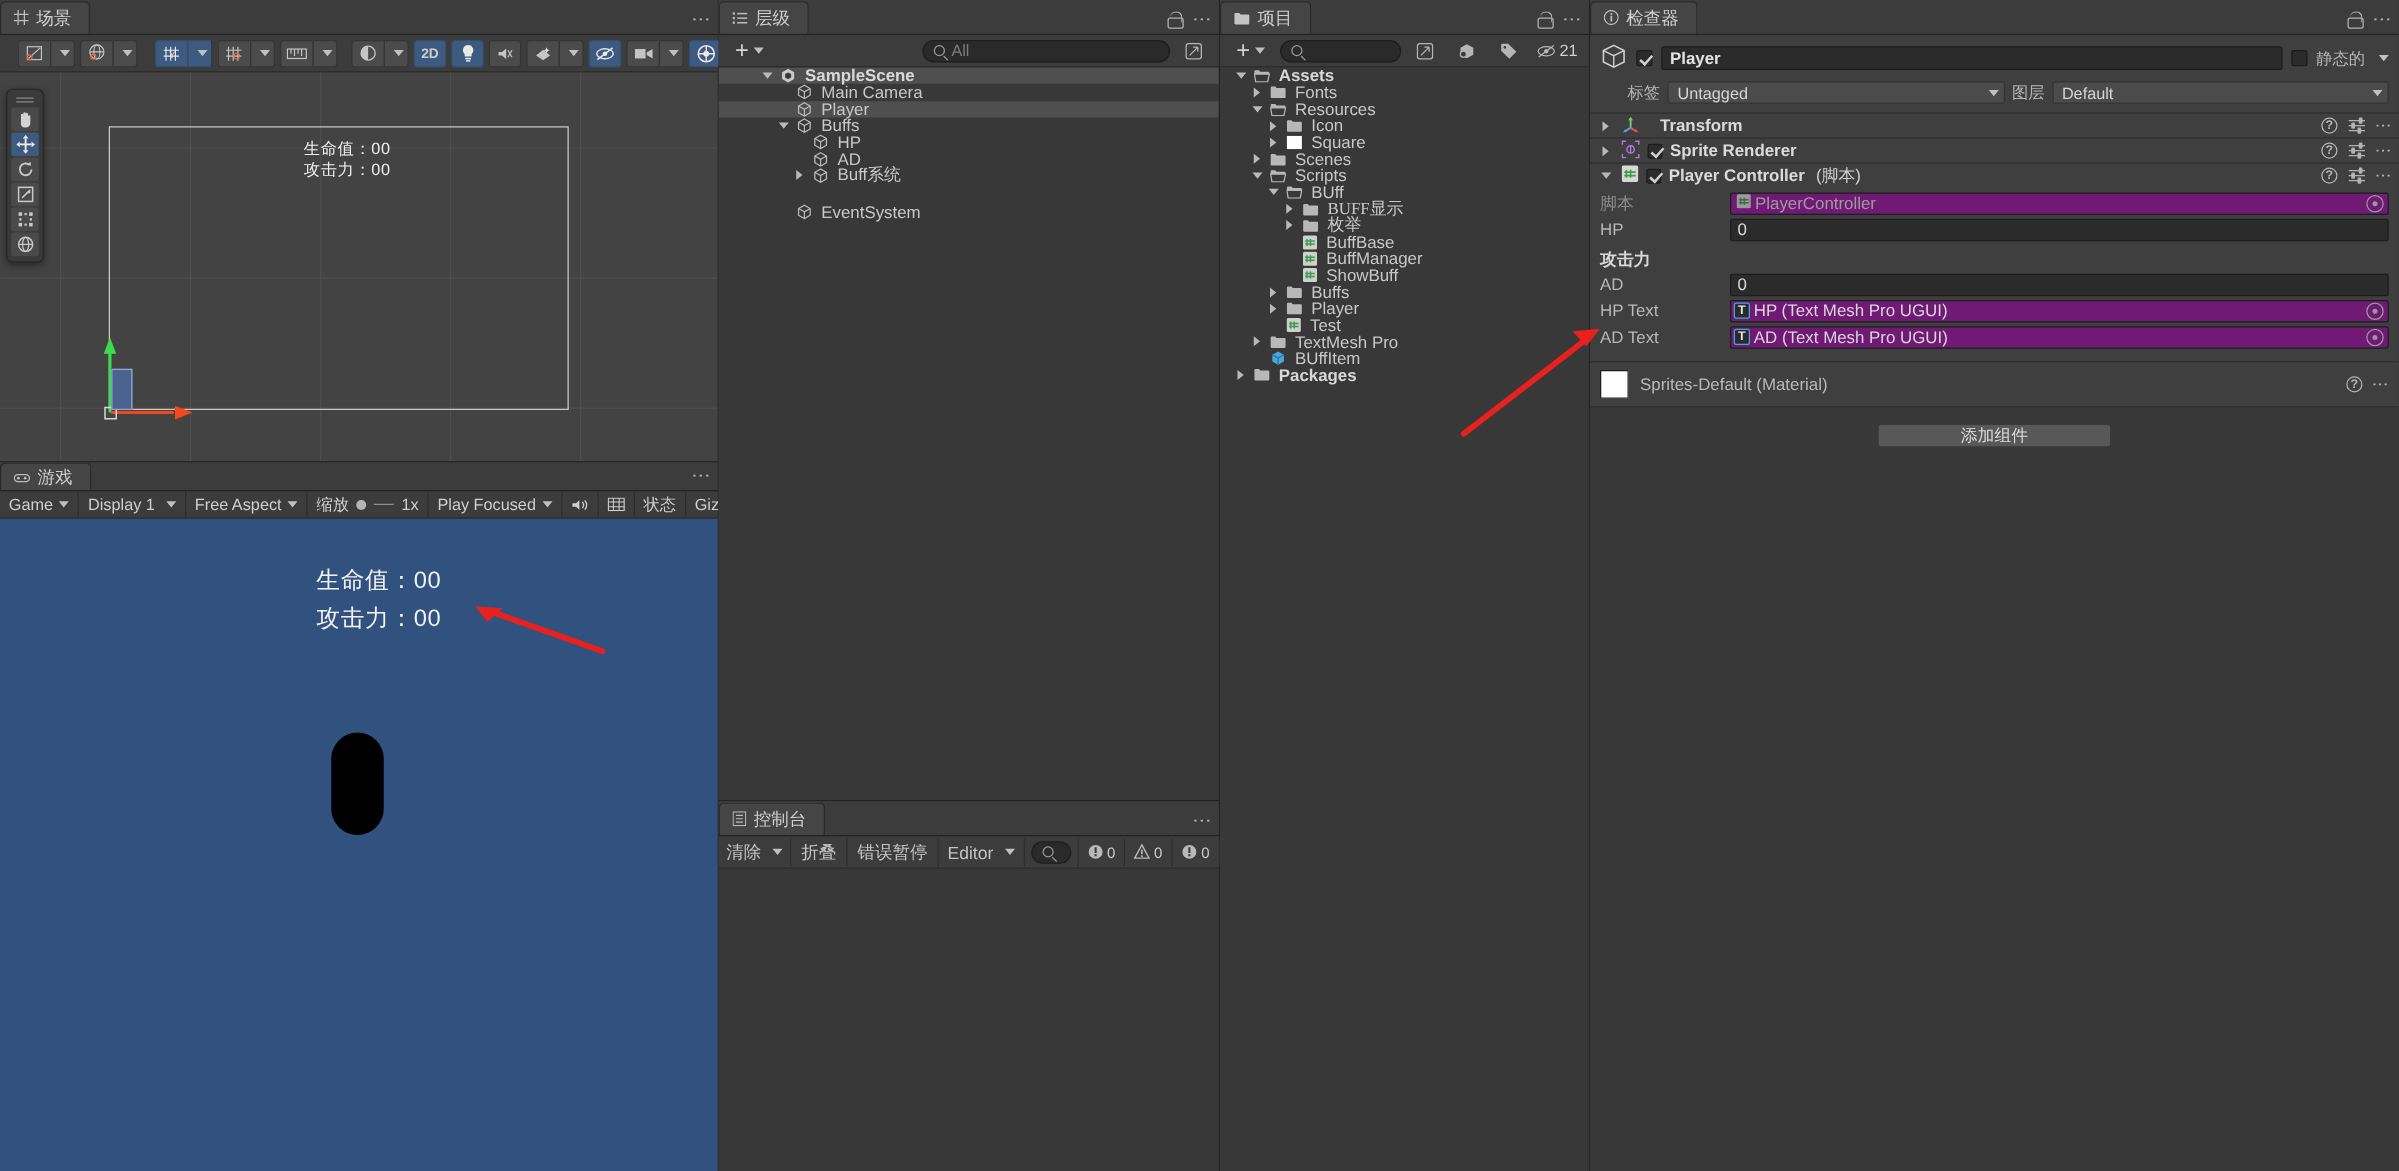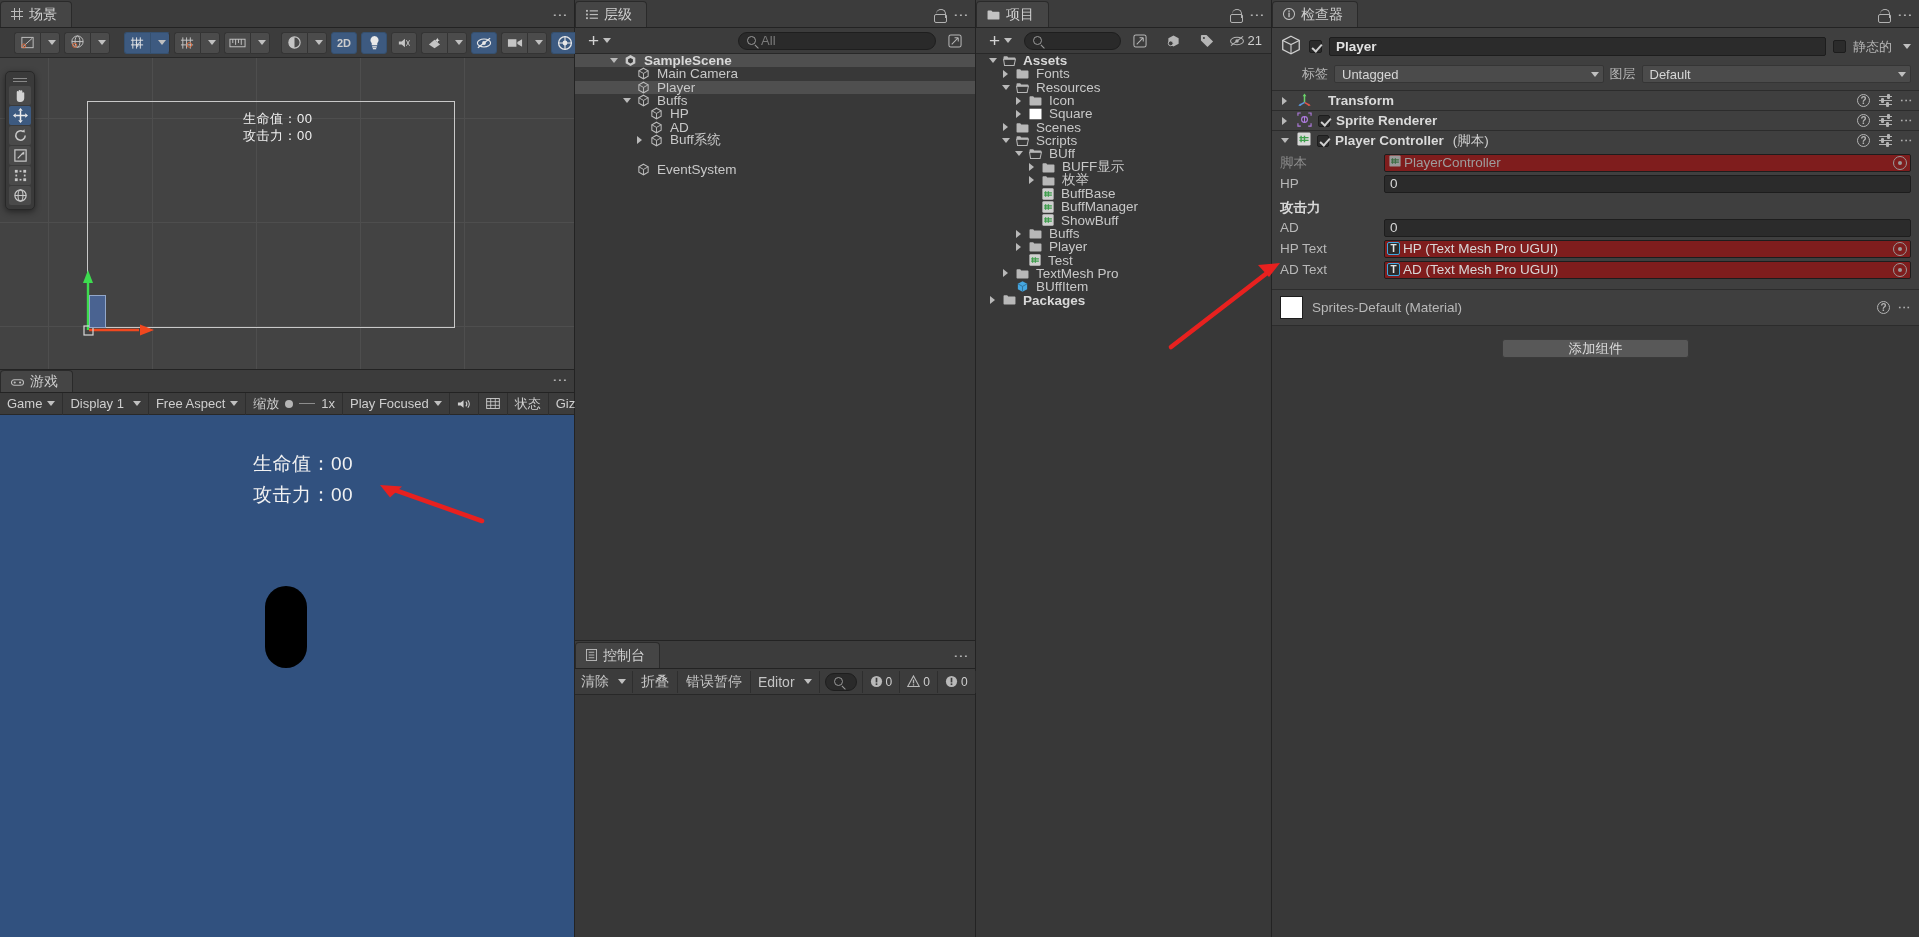--- a/index.html
+++ b/index.html
@@ -147,21 +147,21 @@
   .prefs b{ position:absolute; width:3px;height:5px;background:#b3b3b3;border-radius:1px;}
   .prefs b:nth-child(4){left:8px;top:-0.5px;} .prefs b:nth-child(5){left:2px;top:3.5px;}
   .prefs b:nth-child(6){left:7px;top:7.5px;}
 
   .comp-body{ padding:3px 8px 8px 8px; }
   .prop{ display:flex; align-items:center; height:19px; margin-bottom:2px; }
   .prop .pname{ width:104px; color:#b8b8b8; font-size:13.5px; flex:none;}
   .prop .pname.dis{ color:#8d8d8d; }
   .field{ flex:1; height:18px; background:#2b2b2b; border:1px solid #1d1d1d; border-radius:2px;
           display:flex; align-items:center; padding:0 5px; color:#d8d8d8; font-size:13.5px;}
-  .objfield{ flex:1; height:18px; background:#7f1d1d; border:1px solid #1d1d1d; border-radius:2px;
+  .objfield{ flex:1; height:18px; background:#701a75; border:1px solid #1d1d1d; border-radius:2px;
              display:flex; align-items:center; gap:3px; padding:0 0 0 2px; color:#d8d8d8;
              font-size:13.5px; cursor:pointer;}
   .objfield .pick{ margin-left:auto; width:14px;height:14px;border:1.3px solid #9a9a9a;border-radius:50%;
                    position:relative; margin-right:3px; flex:none;}
   .objfield .pick:after{content:"";position:absolute;left:4px;top:4px;width:4px;height:4px;
                         border-radius:50%;background:#9a9a9a;}
   .tmpicon{ width:13px;height:13px;border:1.5px solid #3fa7e0;border-radius:2px;
             display:flex;align-items:center;justify-content:center;font-size:10px;color:#e4e4e4;
             font-weight:bold; background:#2b2b2b; flex:none;}
   .group-label{ font-weight:bold; color:#d8d8d8; font-size:13.5px; margin:6px 0 1px 0; }
@@ -873,21 +873,21 @@
         <div class="trow" style="height: 13.3px;">
           <span style="width: 43px; flex: 0 0 auto;"></span>
           <span class="tw">
             <i class="arrow"></i>
           </span>
           <span style="display: flex; align-items: center; flex: 0 0 auto;">
             <svg width="13" height="11" viewBox="0 0 14 12">
               <path d="M0.5 2.2a.9.9 0 01.9-.9h3.1l1.1 1.3h7a.9.9 0 01.9.9v7a.9.9 0 01-.9.9H1.4a.9.9 0 01-.9-.9z" fill="#b8b8b8"></path>
             </svg>
           </span>
-          <span class="lbl" style="margin-left: 3px;">BUFF显示</span>
+          <span class="lbl" style="margin-left: 3px; font-family: Liberation Serif, serif;">BUFF显示</span>
         </div>
         <div class="trow" style="height: 13.3px;">
           <span style="width: 43px; flex: 0 0 auto;"></span>
           <span class="tw">
             <i class="arrow"></i>
           </span>
           <span style="display: flex; align-items: center; flex: 0 0 auto;">
             <svg width="13" height="11" viewBox="0 0 14 12">
               <path d="M0.5 2.2a.9.9 0 01.9-.9h3.1l1.1 1.3h7a.9.9 0 01.9.9v7a.9.9 0 01-.9.9H1.4a.9.9 0 01-.9-.9z" fill="#b8b8b8"></path>
             </svg>

